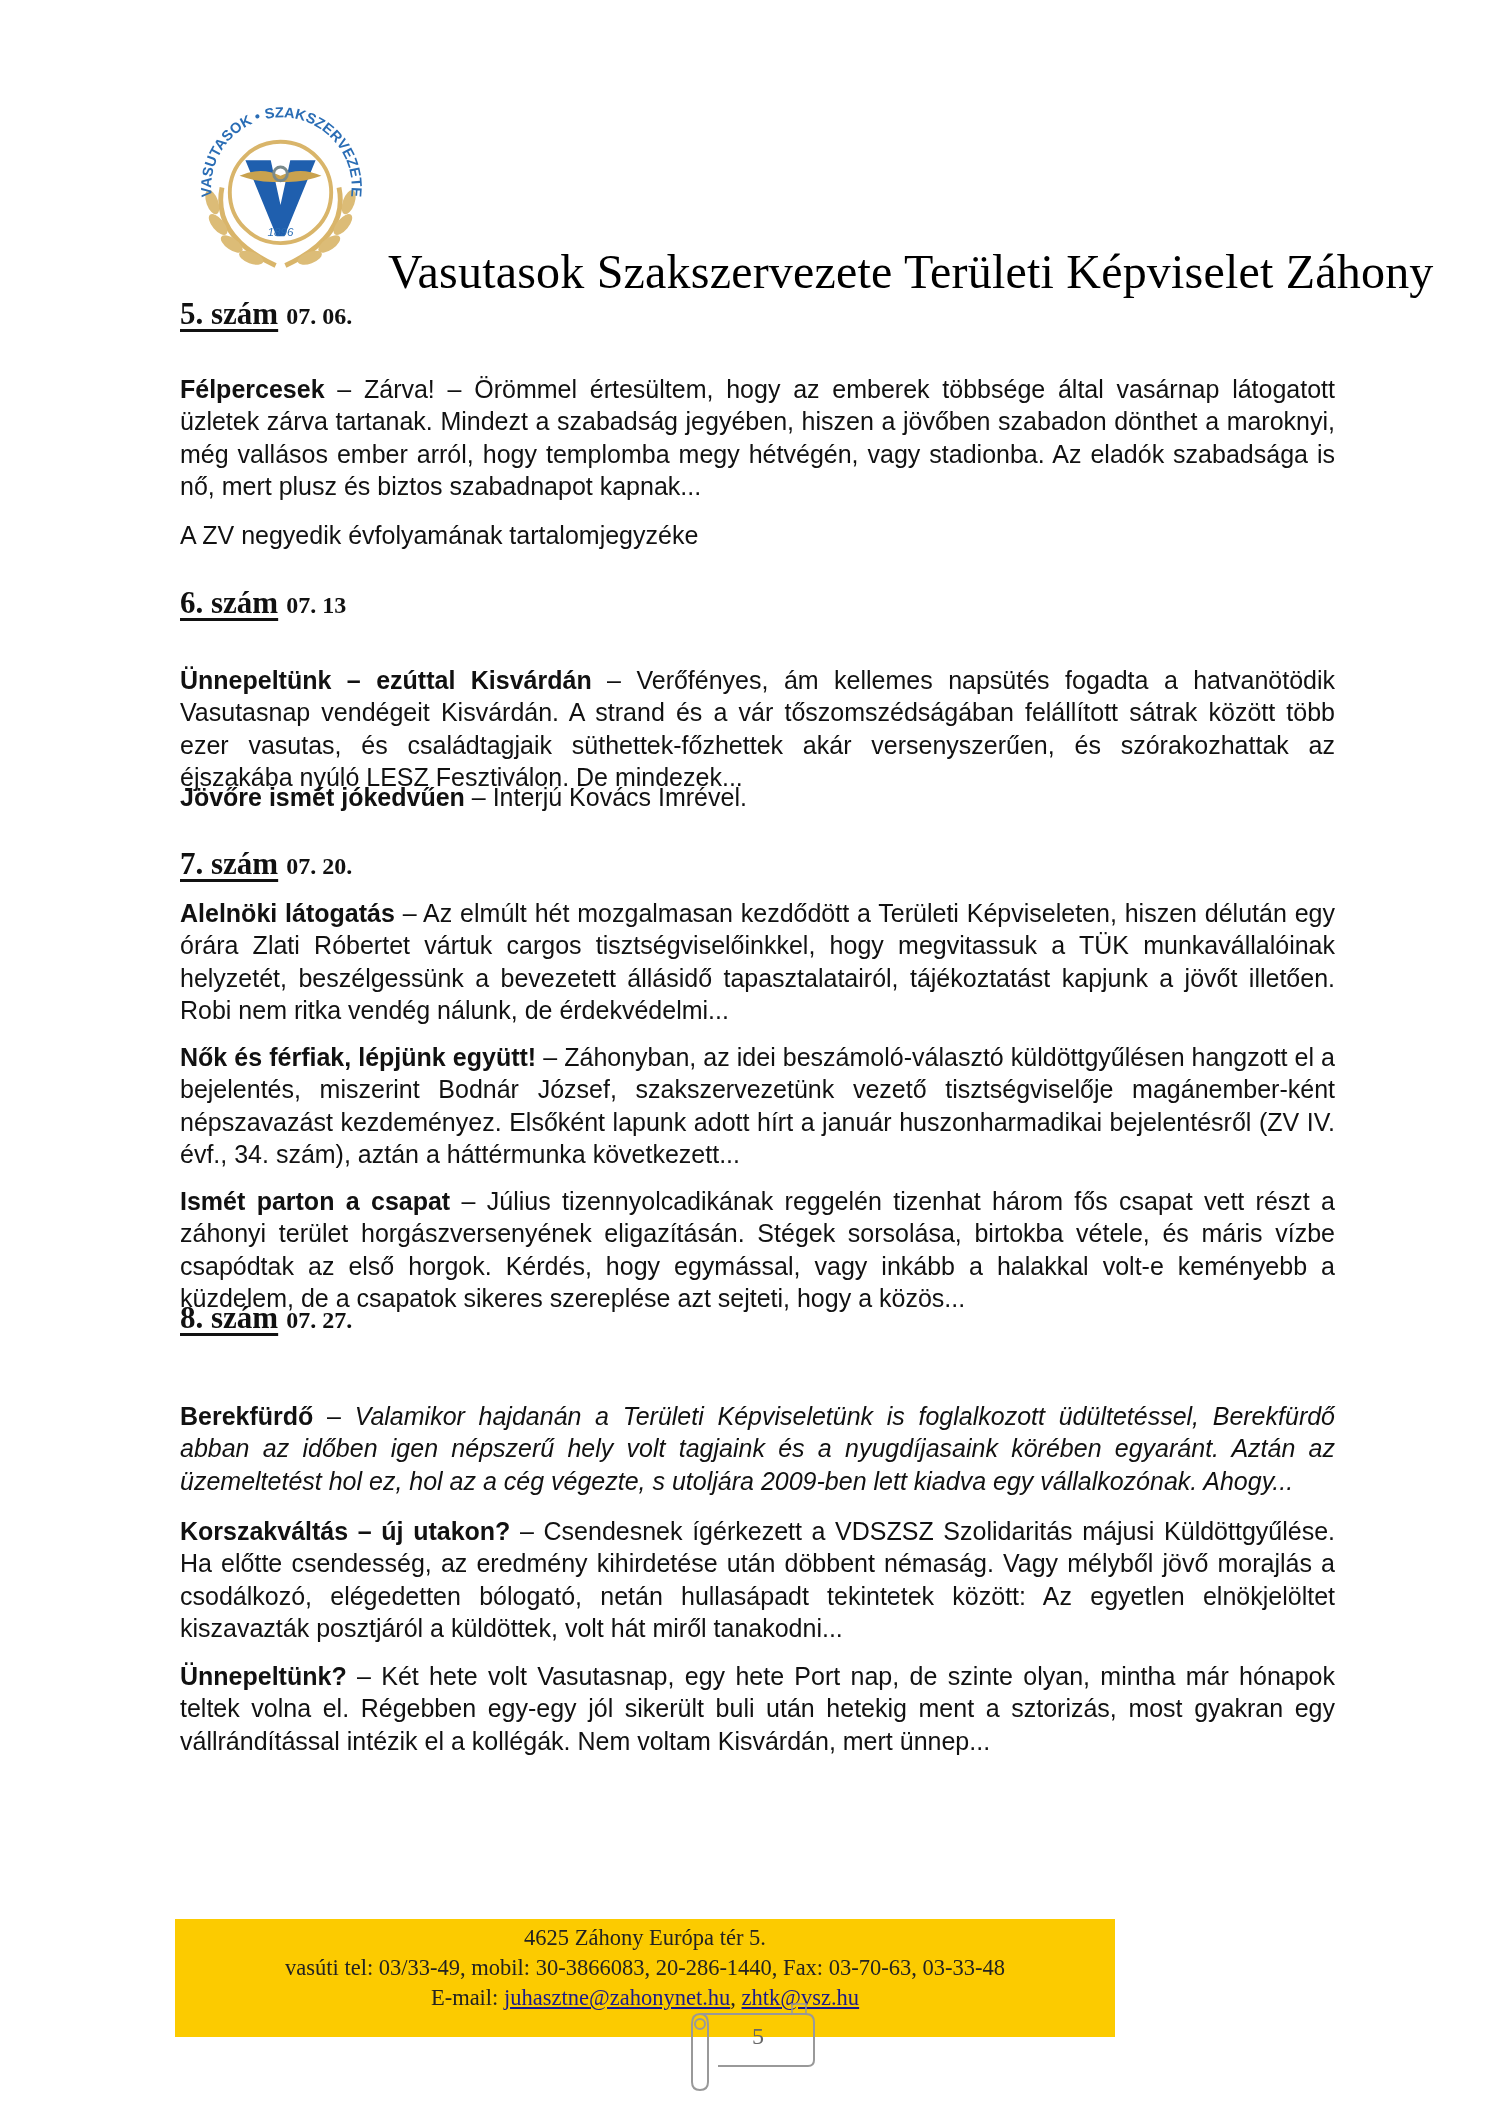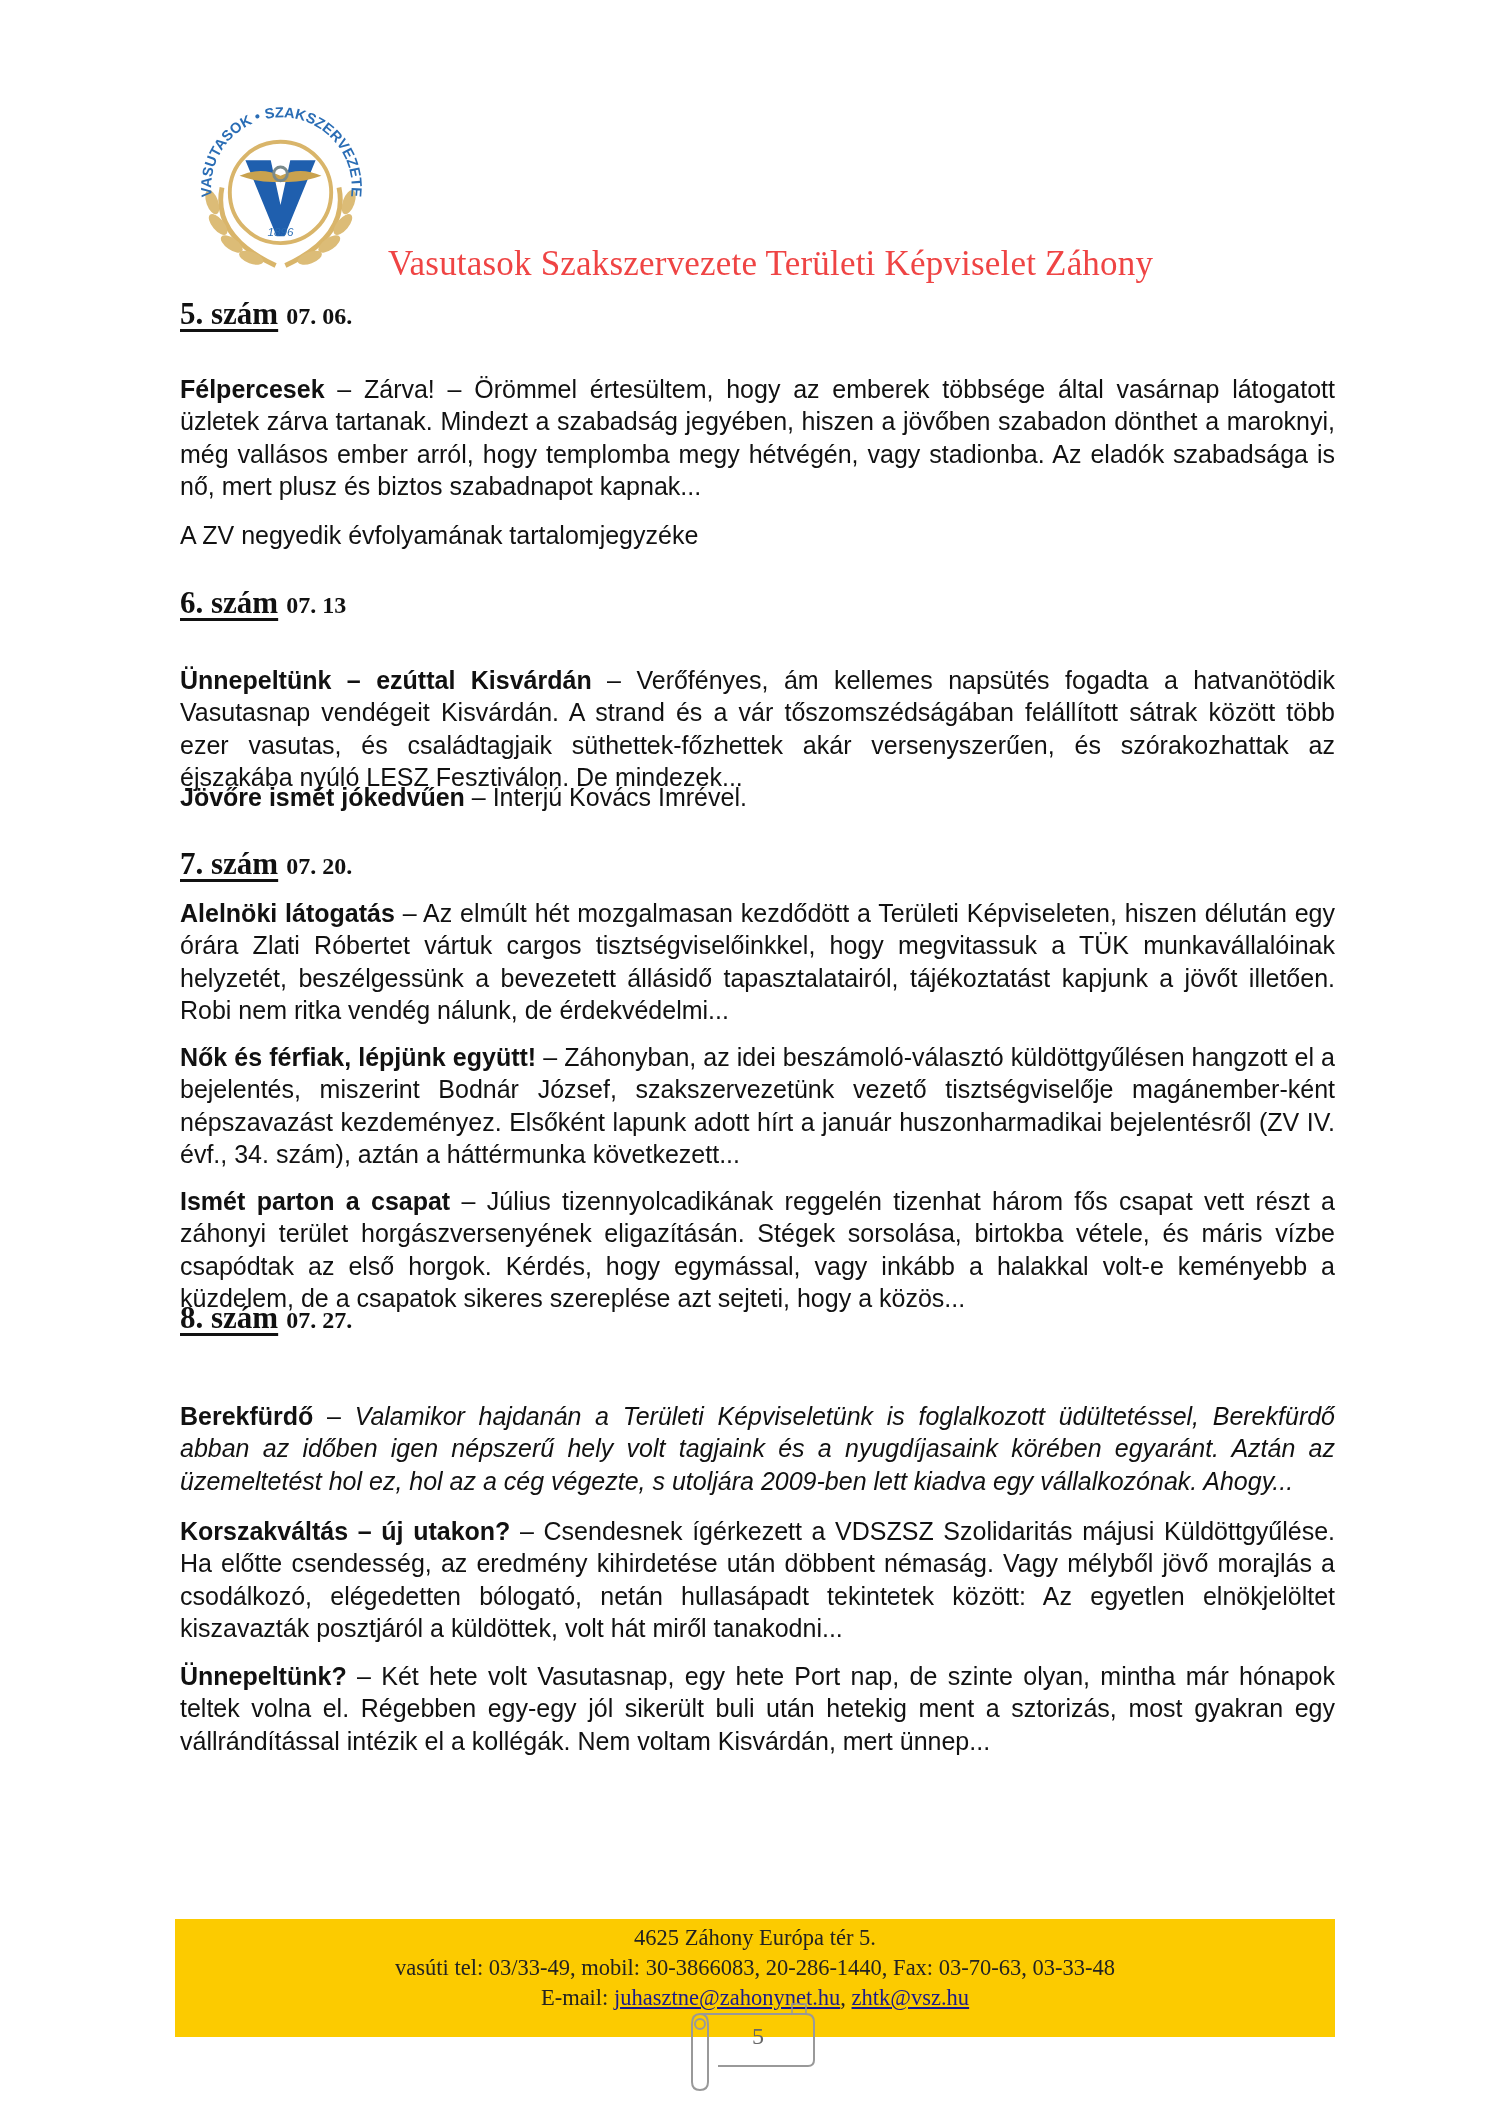--- a/index.html
+++ b/index.html
@@ -1,25 +1,25 @@
 <!DOCTYPE html>
 <html><head>
 <meta charset="utf-8">
 <style>
   html, body { margin:0; padding:0; background:#ffffff; }
   body { width:1500px; height:2119px; position:relative; overflow:hidden; color:#111; }
   .logo { position:absolute; left:183px; top:90px; width:195px; height:195px; }
-  .header-title { position:absolute; left:388px; top:244px; font-family:"Liberation Serif", serif; font-size:35px; color:#ef4444; letter-spacing:0.2px; white-space:nowrap; }
+  .header-title { position:absolute; left:388px; top:244px; font-family:"Liberation Serif", serif; font-size:48px; color:#000000; letter-spacing:0.2px; white-space:nowrap; }
   .issue { position:absolute; left:180px; font-family:"Liberation Serif", serif; white-space:nowrap; }
   .issue .num { font-size:31px; font-weight:bold; text-decoration:underline; text-decoration-thickness:3px; text-underline-offset:5px; }
   .issue .date { font-size:24px; font-weight:bold; margin-left:4px; }
   .para { position:absolute; left:180px; width:1155px; font-family:"Liberation Sans", sans-serif; font-size:25px; line-height:32.4px; text-align:justify; }
   .para b { font-weight:bold; }
   .para .it { font-style:italic; }
-  .footer { position:absolute; left:175px; top:1919px; width:1160px; height:118px; background:#fccb00; font-family:"Liberation Serif", serif; font-size:22.5px; line-height:30px; text-align:center; color:#222; padding-top:4px; box-sizing:border-box; }
+  .footer { position:absolute; left:175px; top:1919px; width:940px; height:118px; background:#fccb00; font-family:"Liberation Serif", serif; font-size:22.5px; line-height:30px; text-align:center; color:#222; padding-top:4px; box-sizing:border-box; }
   .footer a { color:#1a1a8a; text-decoration:underline; }
   .page-num { position:absolute; left:688px; top:2002px; width:140px; height:90px; }
   .page-num-text { position:absolute; left:752px; top:2023px; font-family:"Liberation Serif", serif; font-size:24px; color:#666; }
 </style>
 </head>
 <body>
 
 <svg class="logo" viewBox="0 0 200 200">
   <defs>
     <path id="arcpath" d="M 30 112 A 72 72 0 1 1 172 112"></path>

